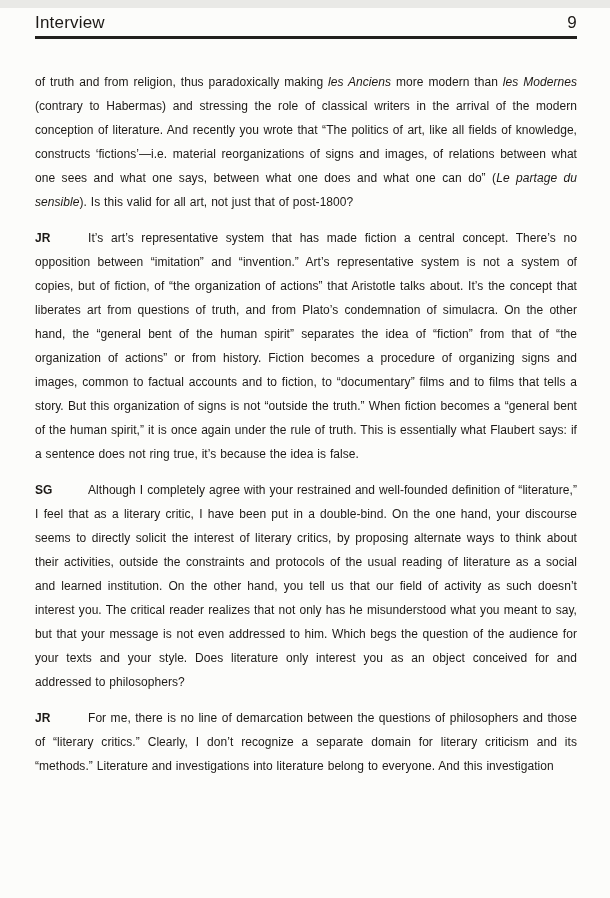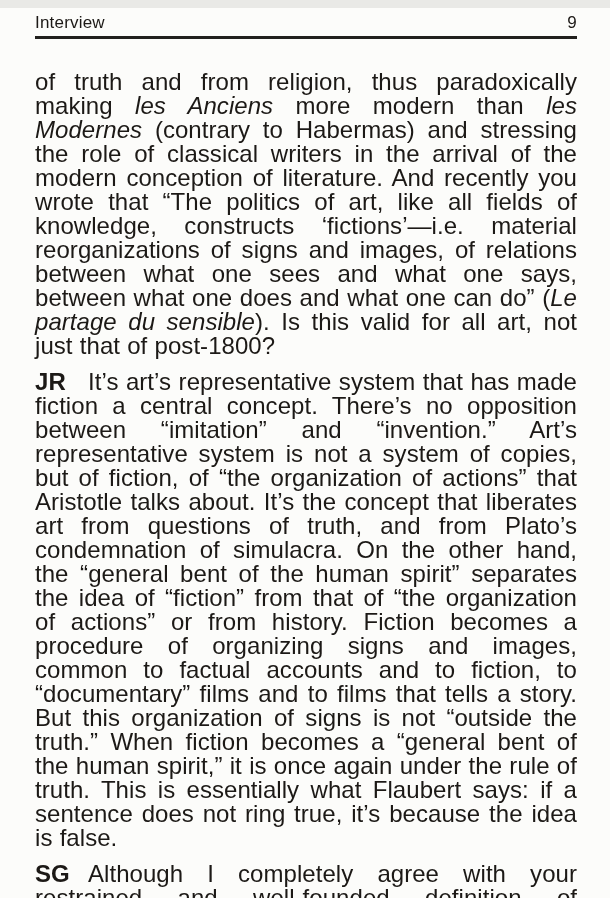--- a/index.html
+++ b/index.html
@@ -30,21 +30,21 @@
   }
   .running-header .title,
   .running-header .page-number {
     letter-spacing: 0.2px;
   }
   main.body-text {
     margin-top: 31px;
   }
   p.para {
     margin: 0 0 12px 0;
-    font-size: 24px;
+    font-size: 12px;
     line-height: 24px;
     text-align: justify;
     letter-spacing: 0.05px;
     word-spacing: 0.5px;
   }
   p.para:last-child {
     margin-bottom: 0;
   }
   .speaker {
     display: inline-block;

